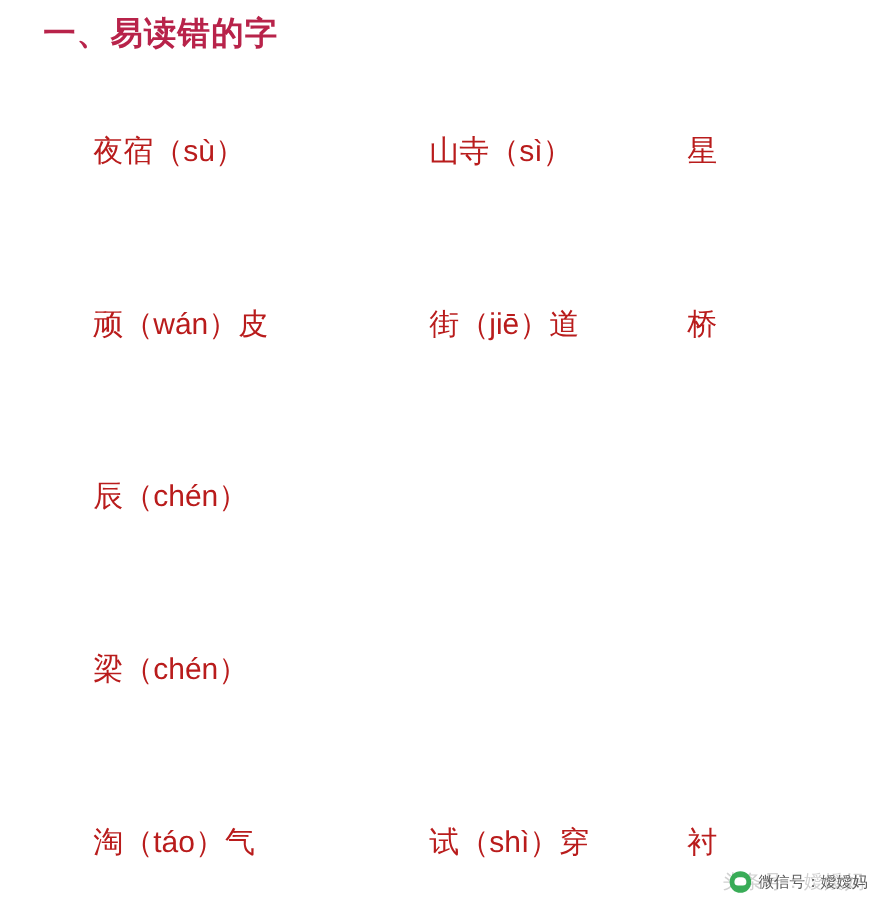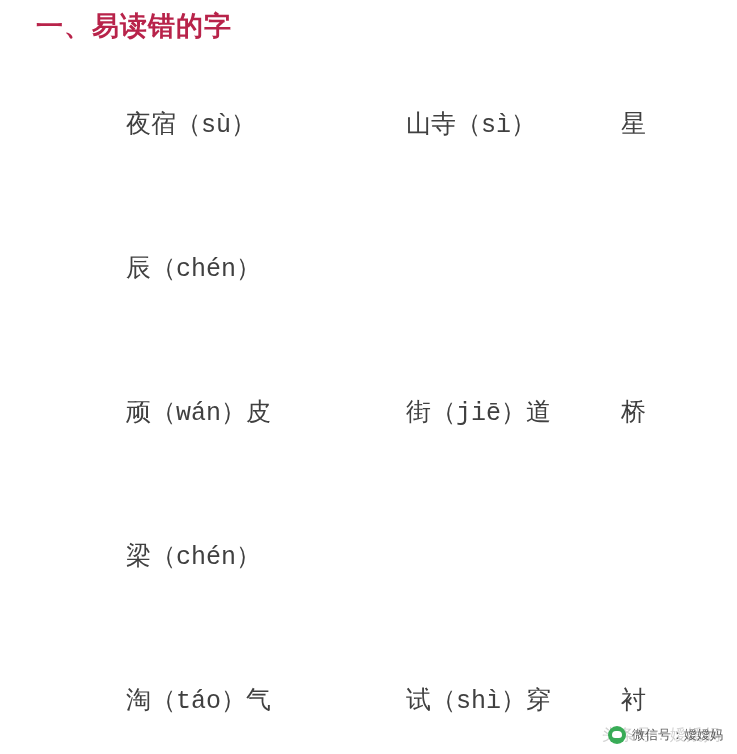--- a/index.html
+++ b/index.html
@@ -14,36 +14,35 @@
     font-family: "Liberation Sans", sans-serif;
     color: #1a1a1a;
     overflow: hidden;
   }
   .page {
     position: relative;
     width: 737px;
     height: 754px;
     box-sizing: border-box;
     padding: 8px 24px 0 36px;
-    font-family: Liberation Mono, monospace;
   }
   .heading {
     color: #b8234a;
     font-weight: bold;
     font-size: 27px;
     line-height: 40px;
     margin: 0 0 6px 0;
     letter-spacing: 1px;
   }
   .row {
     display: block;
     font-size: 25px;
     line-height: 48px;
     white-space: pre;
-    color: #404040;
+    color: #b91c1c;
   }
   .seg {
     display: inline-block;
     vertical-align: top;
   }
   .watermark {
     position: absolute;
     right: 14px;
     bottom: 10px;
     display: flex;
@@ -89,25 +88,25 @@
 
   <h1 class="heading">一、易读错的字</h1>
 
   <div class="body-text">
 
     <div class="row">
       <span class="seg" style="width:280px">夜宿（sù）</span><span class="seg" style="width:215px">山寺（sì）</span><span class="seg">星</span>
     </div>
 
     <div class="row">
-      <span class="seg" style="width:280px">辰（chén）</span><span class="seg" style="width:215px"></span><span class="seg"></span>
+      <span class="seg" style="width:280px">顽（wán）皮</span><span class="seg" style="width:215px">街（jiē）道</span><span class="seg">桥</span>
     </div>
 
     <div class="row">
-      <span class="seg" style="width:280px">顽（wán）皮</span><span class="seg" style="width:215px">街（jiē）道</span><span class="seg">桥</span>
+      <span class="seg" style="width:280px">辰（chén）</span><span class="seg" style="width:215px"></span><span class="seg"></span>
     </div>
 
     <div class="row">
       <span class="seg" style="width:280px">梁（chén）</span><span class="seg" style="width:215px"></span><span class="seg"></span>
     </div>
 
     <div class="row">
       <span class="seg" style="width:280px">淘（táo）气</span><span class="seg" style="width:215px">试（shì）穿</span><span class="seg">衬</span>
     </div>
 

